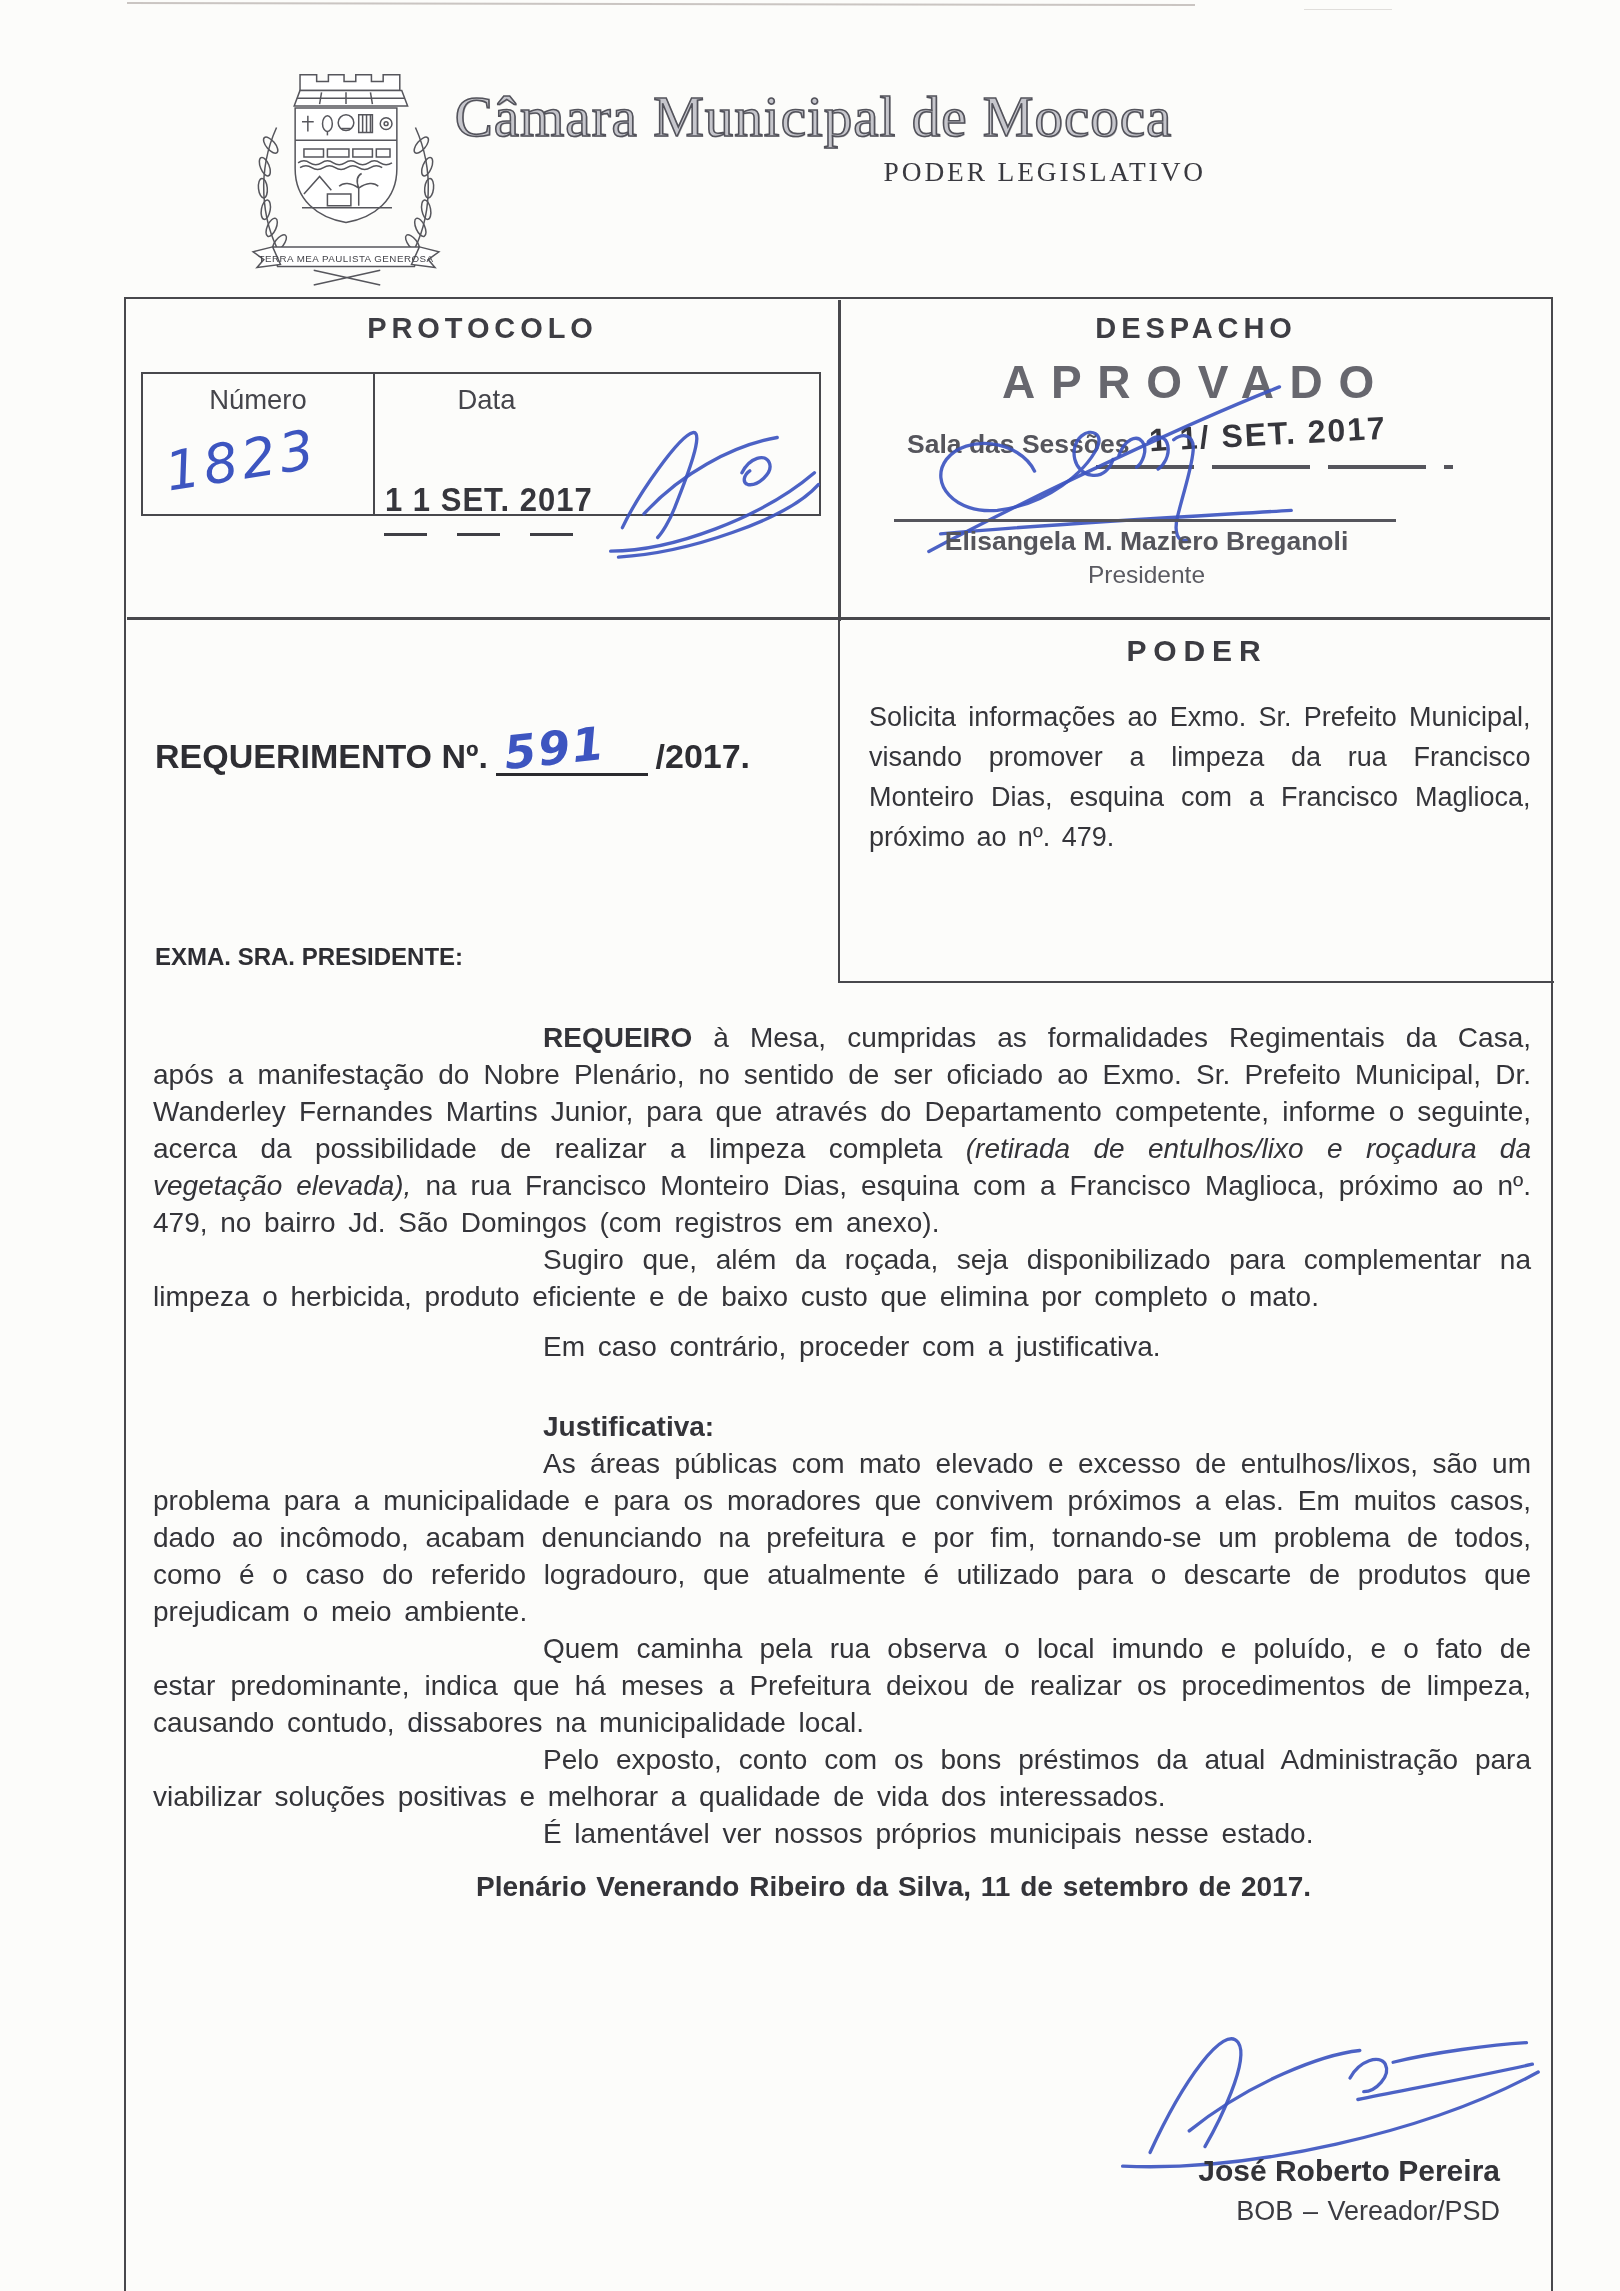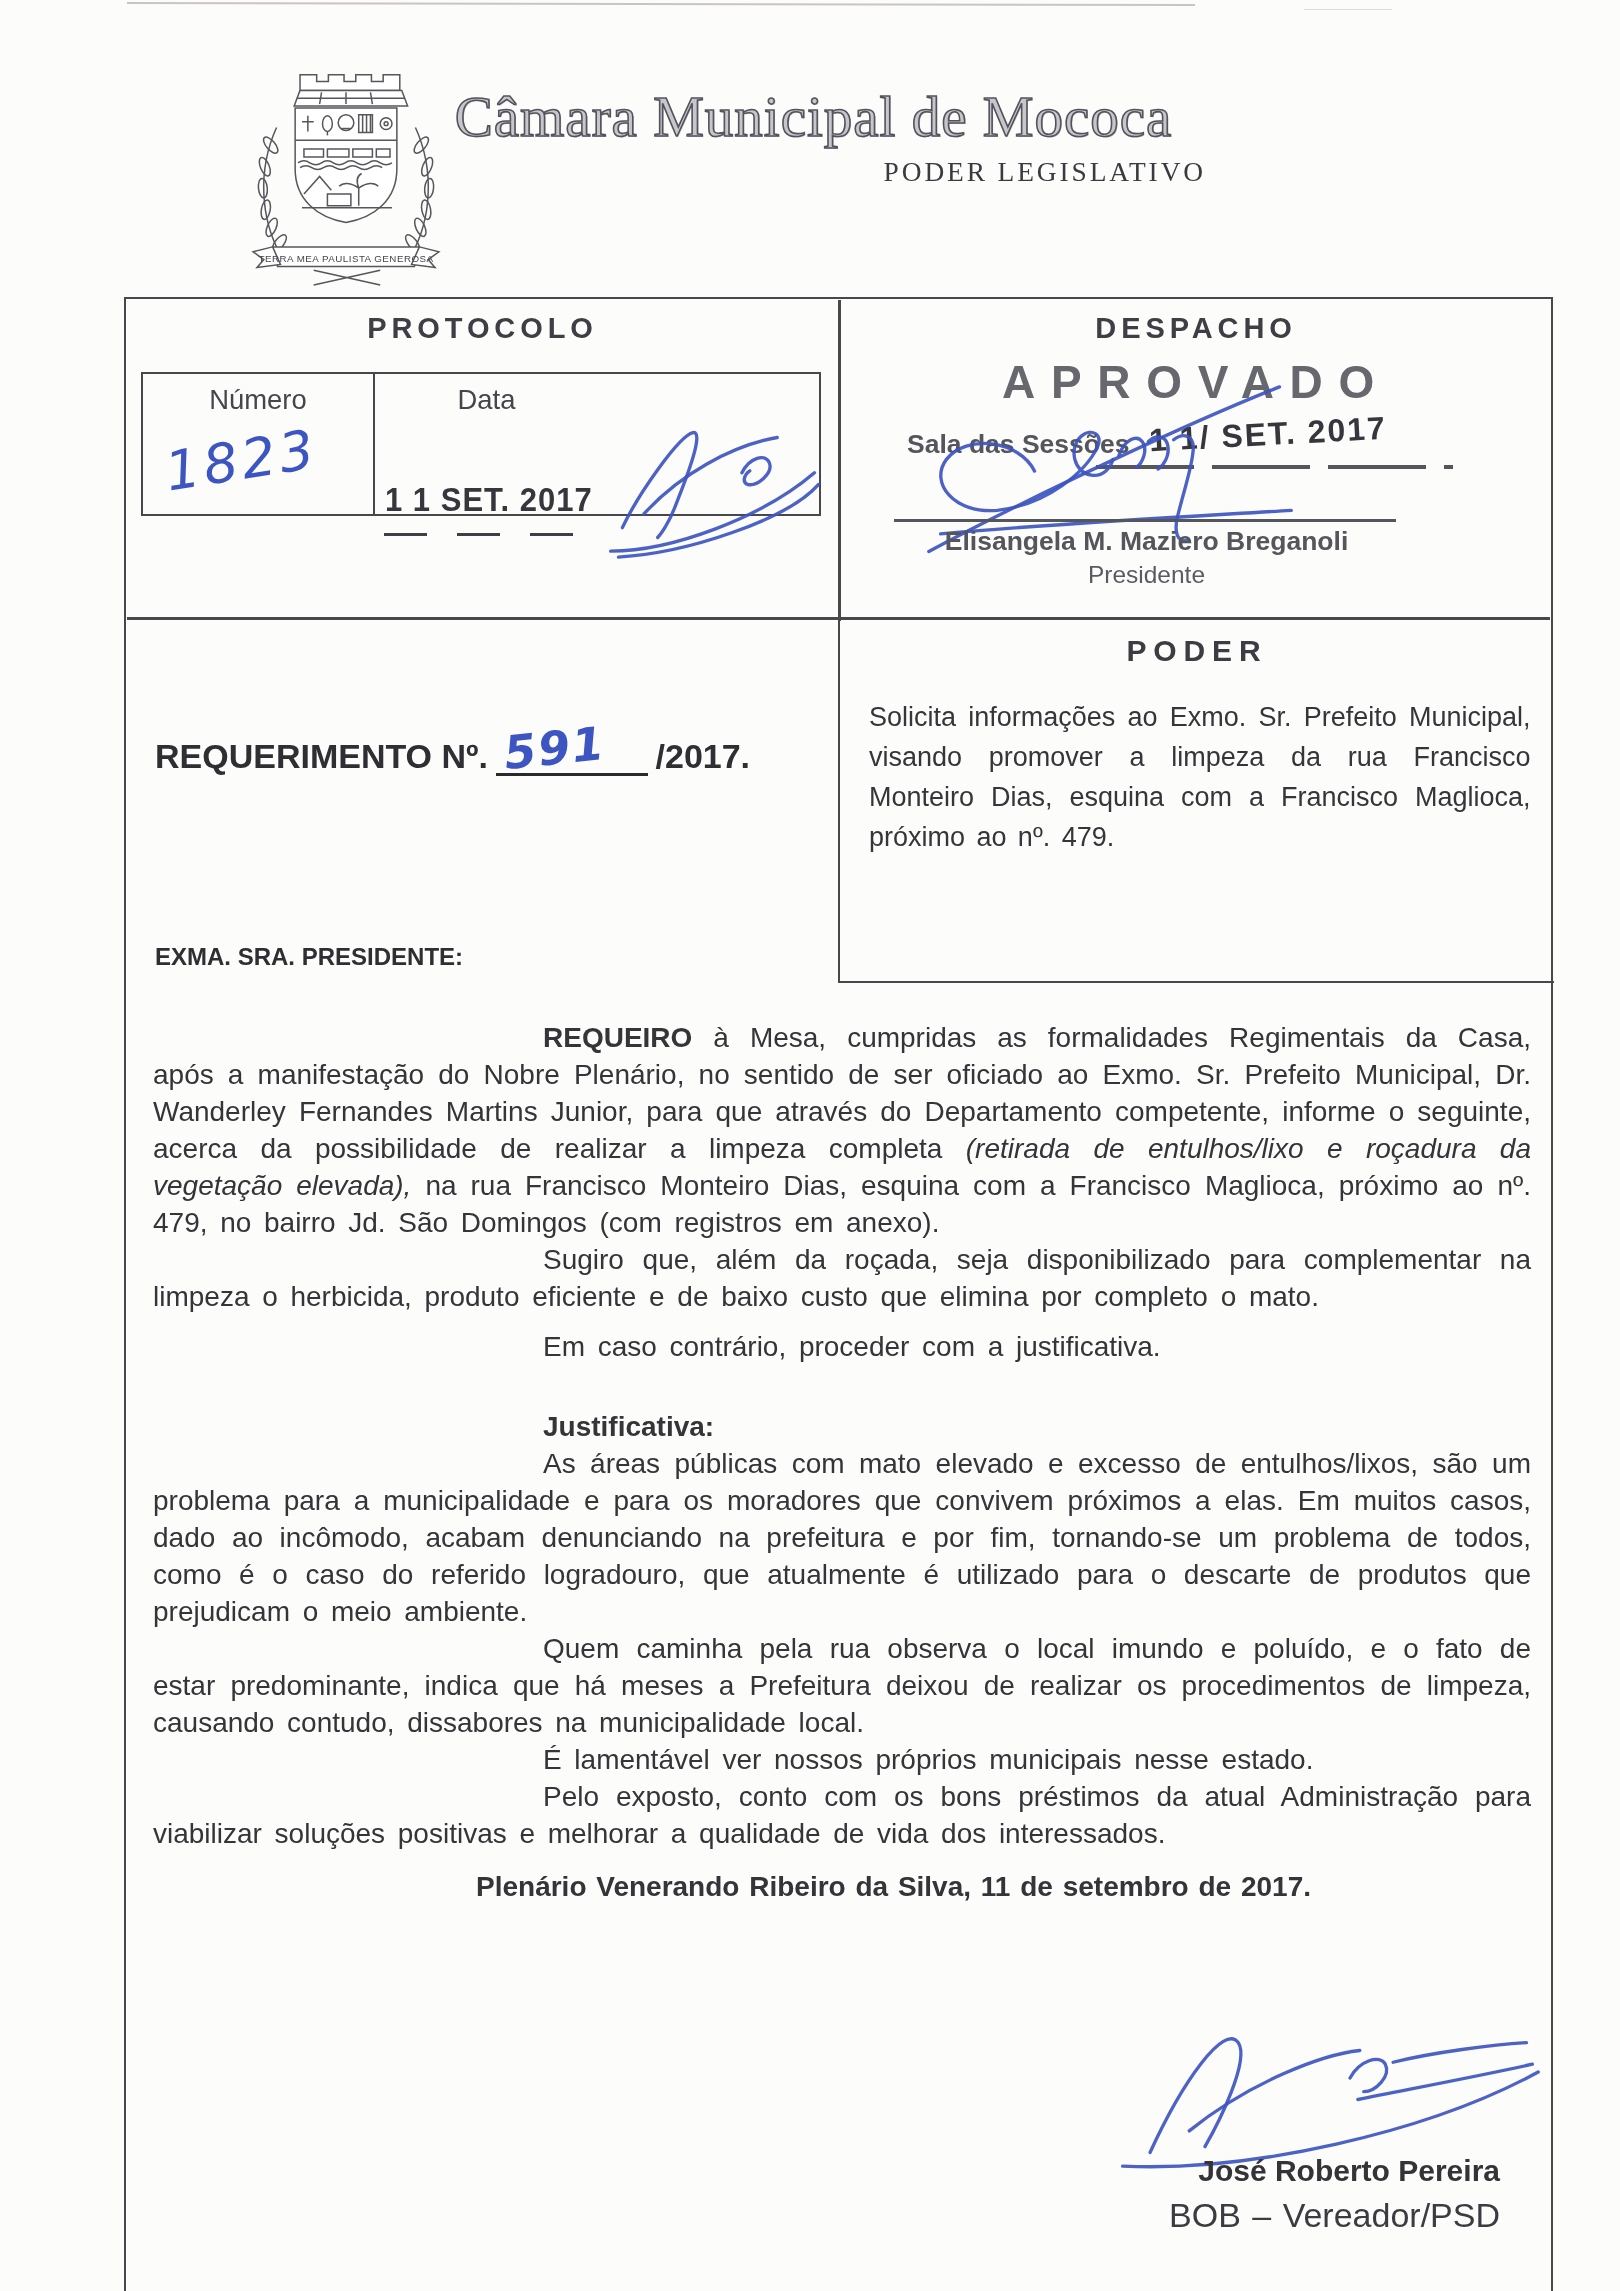--- a/index.html
+++ b/index.html
@@ -79,21 +79,21 @@
   .body-text p { margin:0; }
   .ind { text-indent:390px; }
   .bold { font-weight:bold; }
   .ital { font-style:italic; }
   .gap-sm { margin-top:12.7px !important; }
   .gap-lg { margin-top:43px !important; }
   .closing { margin-top:16.7px !important; font-weight:bold; font-size:28px;
     text-align:left; padding-left:323px; word-spacing:2px; }
 
   .sig-name { font-weight:bold; font-size:30px; color:#333338; text-align:right; }
-  .sig-role { font-size:34px; color:#3b3b41; text-align:right; word-spacing:2px; }
+  .sig-role { font-size:27px; color:#3b3b41; text-align:right; word-spacing:2px; }
 
   svg.sig path { fill:none; stroke:#3d55c0; stroke-width:3.4;
     stroke-linecap:round; stroke-linejoin:round; opacity:.92; }
   svg.crest * { vector-effect:non-scaling-stroke; }
 </style>
 </head>
 <body>
 
 <div class="page">
 
@@ -219,22 +219,22 @@
 
   <div class="abs exma" style="left:155px; top:943px;">EXMA. SRA. PRESIDENTE:</div>
 
   <div class="abs body-text" style="left:153px; top:1019px; width:1378px;">
     <p class="ind"><span class="bold">REQUEIRO</span><span> à Mesa, cumpridas as formalidades Regimentais da Casa, após a manifestação do Nobre Plenário, no sentido de ser oficiado ao Exmo. Sr. Prefeito Municipal, Dr. Wanderley Fernandes Martins Junior, para que através do Departamento competente, informe o seguinte, acerca da possibilidade de realizar a limpeza completa </span><span class="ital">(retirada de entulhos/lixo e roçadura da vegetação elevada),</span><span> na rua Francisco Monteiro Dias, esquina com a Francisco Maglioca, próximo ao nº. 479, no bairro Jd. São Domingos (com registros em anexo).</span></p>
     <p class="ind">Sugiro que, além da roçada, seja disponibilizado para complementar na limpeza o herbicida, produto eficiente e de baixo custo que elimina por completo o mato.</p>
     <p class="ind gap-sm">Em caso contrário, proceder com a justificativa.</p>
     <p class="ind bold gap-lg">Justificativa:</p>
     <p class="ind">As áreas públicas com mato elevado e excesso de entulhos/lixos, são um problema para a municipalidade e para os moradores que convivem próximos a elas. Em muitos casos, dado ao incômodo, acabam denunciando na prefeitura e por fim, tornando-se um problema de todos, como é o caso do referido logradouro, que atualmente é utilizado para o descarte de produtos que prejudicam o meio ambiente.</p>
     <p class="ind">Quem caminha pela rua observa o local imundo e poluído, e o fato de estar predominante, indica que há meses a Prefeitura deixou de realizar os procedimentos de limpeza, causando contudo, dissabores na municipalidade local.</p>
+    <p class="ind">Pelo exposto, conto com os bons préstimos da atual Administração para viabilizar soluções positivas e melhorar a qualidade de vida dos interessados.</p>
     <p class="ind">É lamentável ver nossos próprios municipais nesse estado.</p>
-    <p class="ind">Pelo exposto, conto com os bons préstimos da atual Administração para viabilizar soluções positivas e melhorar a qualidade de vida dos interessados.</p>
     <p class="closing">Plenário Venerando Ribeiro da Silva, 11 de setembro de 2017.</p>
   </div>
 
   <svg class="abs sig" style="left:1103px; top:2017px;" width="446" height="165" viewBox="0 0 455 168">
     <path d="M48,138 C82,64 124,6 138,26 C150,44 118,108 104,132"></path>
     <path d="M88,116 C150,66 224,38 262,34"></path>
     <path d="M252,62 C262,44 282,38 288,48 C294,60 278,76 266,76"></path>
     <path d="M296,46 C336,36 398,28 432,26"></path>
     <path d="M20,152 C150,158 330,118 444,56"></path>
     <path d="M260,84 C320,72 394,58 438,48"></path>

